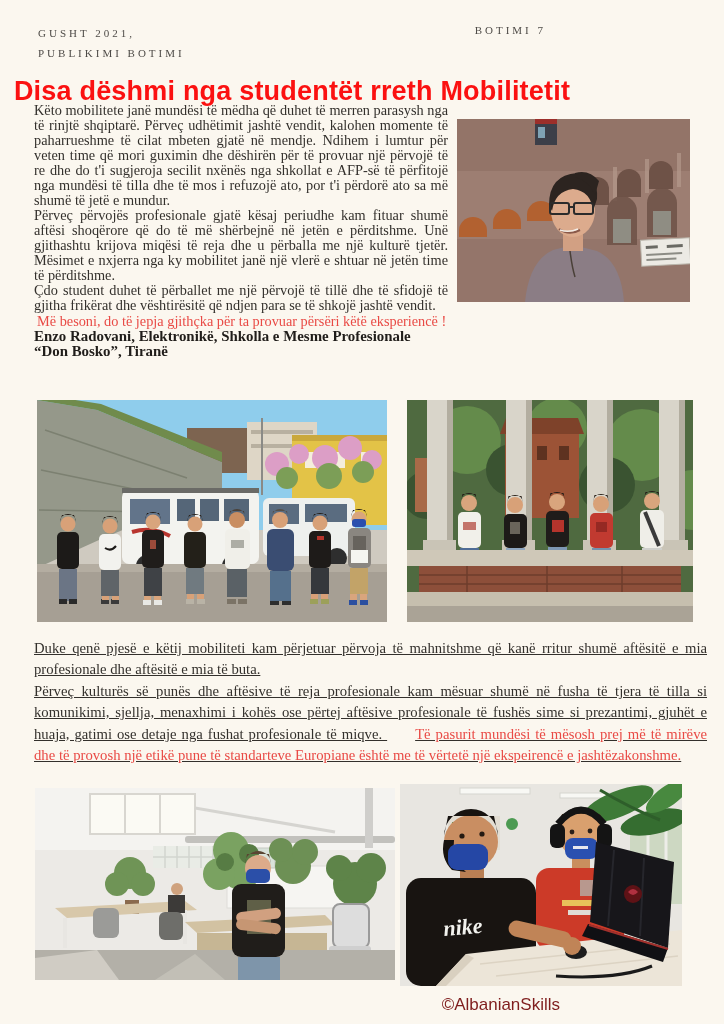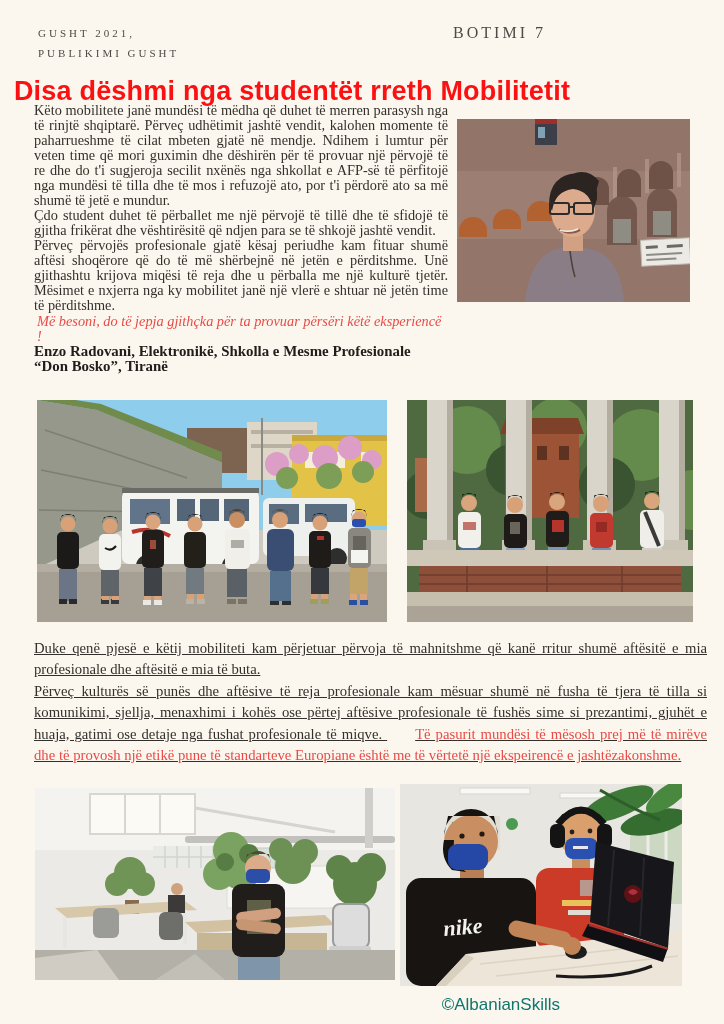--- a/index.html
+++ b/index.html
@@ -1,56 +1,56 @@
 <!DOCTYPE html>
 <html><head>
 <meta charset="utf-8">
 <style>
   html,body{margin:0;padding:0;background:#FBF7EF;}
   body{width:724px;height:1024px;overflow:hidden;}
   .page{position:relative;width:584px;height:1024px;background:#FBF7EF;
         font-family:"Liberation Serif",serif;color:#33302C;}
   .masthead-left{position:absolute;left:38px;top:24px;font-size:11px;
         letter-spacing:3px;color:#4E4B47;line-height:1.8;}
-  .masthead-right{position:absolute;right:38px;top:24px;font-size:16px;
+  .masthead-right{position:absolute;right:38px;top:24px;font-size:11px;
         letter-spacing:3px;color:#4E4B47;}
   .title{position:absolute;left:0;right:0;top:76px;margin:0;text-align:center;
         font-family:"Liberation Sans",sans-serif;font-weight:bold;
         font-size:27px;color:#FB1111;letter-spacing:0.2px;}
   .t1{position:absolute;left:34px;top:103px;width:414px;font-size:14.3px;
         line-height:15px;text-align:justify;}
   .t1 p{margin:0;}
   .t2{position:absolute;left:34px;top:638px;width:673px;font-size:14.7px;
         line-height:21.4px;text-align:justify;}
   .t2 p{margin:0;text-decoration:underline;}
   .highlight{color:#E94A45;margin-left:28px;}
-  p.highlight{text-align:left;padding-left:3px;margin-top:1px;font-style:italic;}
+  p.highlight{text-align:left;padding-left:3px;margin-top:1px;}
   .attribution{font-weight:bold;color:#201D1A;text-align:left;font-size:14.9px;}
   .photo{position:absolute;overflow:hidden;background:#cfcac0;}
   .photo svg{display:block;width:100%;height:100%;}
   .credit{position:absolute;right:24px;top:995px;font-size:17px;
-        font-family:"Liberation Sans",sans-serif;color:#0f766e;}
+        font-family:"Liberation Sans",sans-serif;color:#7f1d1d;}
 </style>
 </head>
 <body>
 
 <div class="page">
 
   <div class="masthead-left">
     <div>GUSHT 2021,</div>
-    <div>PUBLIKIMI GUSHT</div>
+    <div>PUBLIKIMI BOTIMI</div>
   </div>
   <div class="masthead-right">BOTIMI 7</div>
 
   <h1 class="title">Disa dëshmi nga studentët rreth Mobilitetit</h1>
 
   <section class="t1">
     <p>Këto mobilitete janë mundësi të mëdha që duhet të merren parasysh nga të rinjtë shqiptarë. Përveç udhëtimit jashtë vendit, kalohen momente të paharrueshme të cilat mbeten gjatë në mendje. Ndihem i lumtur për veten time që mori guximin dhe dëshirën për të provuar një përvojë të re dhe do t'i sugjeroja secilit nxënës nga shkollat e AFP-së të përfitojë nga mundësi të tilla dhe të mos i refuzojë ato, por t'i përdorë ato sa më shumë të jetë e mundur.</p>
+    <p>Përveç përvojës profesionale gjatë kësaj periudhe kam fituar shumë aftësi shoqërore që do të më shërbejnë në jetën e përditshme. Unë gjithashtu krijova miqësi të reja dhe u përballa me një kulturë tjetër. Mësimet e nxjerra nga ky mobilitet janë një vlerë e shtuar në jetën time të përditshme.</p>
     <p>Çdo student duhet të përballet me një përvojë të tillë dhe të sfidojë të gjitha frikërat dhe vështirësitë që ndjen para se të shkojë jashtë vendit.</p>
-    <p>Përveç përvojës profesionale gjatë kësaj periudhe kam fituar shumë aftësi shoqërore që do të më shërbejnë në jetën e përditshme. Unë gjithashtu krijova miqësi të reja dhe u përballa me një kulturë tjetër. Mësimet e nxjerra nga ky mobilitet janë një vlerë e shtuar në jetën time të përditshme.</p>
     <p class="highlight">Më besoni, do të jepja gjithçka për ta provuar përsëri këtë eksperiencë !</p>
     <p class="attribution">Enzo Radovani, Elektronikë, Shkolla e Mesme Profesionale “Don Bosko”, Tiranë</p>
   </section>
 
   <figure class="photo" style="left:457px;top:119px;width:233px;height:183px;margin:0;">
     <svg viewBox="0 0 233 183">
       <rect width="233" height="183" fill="#9D7E72"></rect>
       <rect width="233" height="52" fill="#8A6B60" opacity="0.55"></rect>
       <rect x="0" y="120" width="233" height="63" fill="#94756A"></rect>
       <rect x="78" y="0" width="22" height="26" fill="#3C3F49"></rect>

